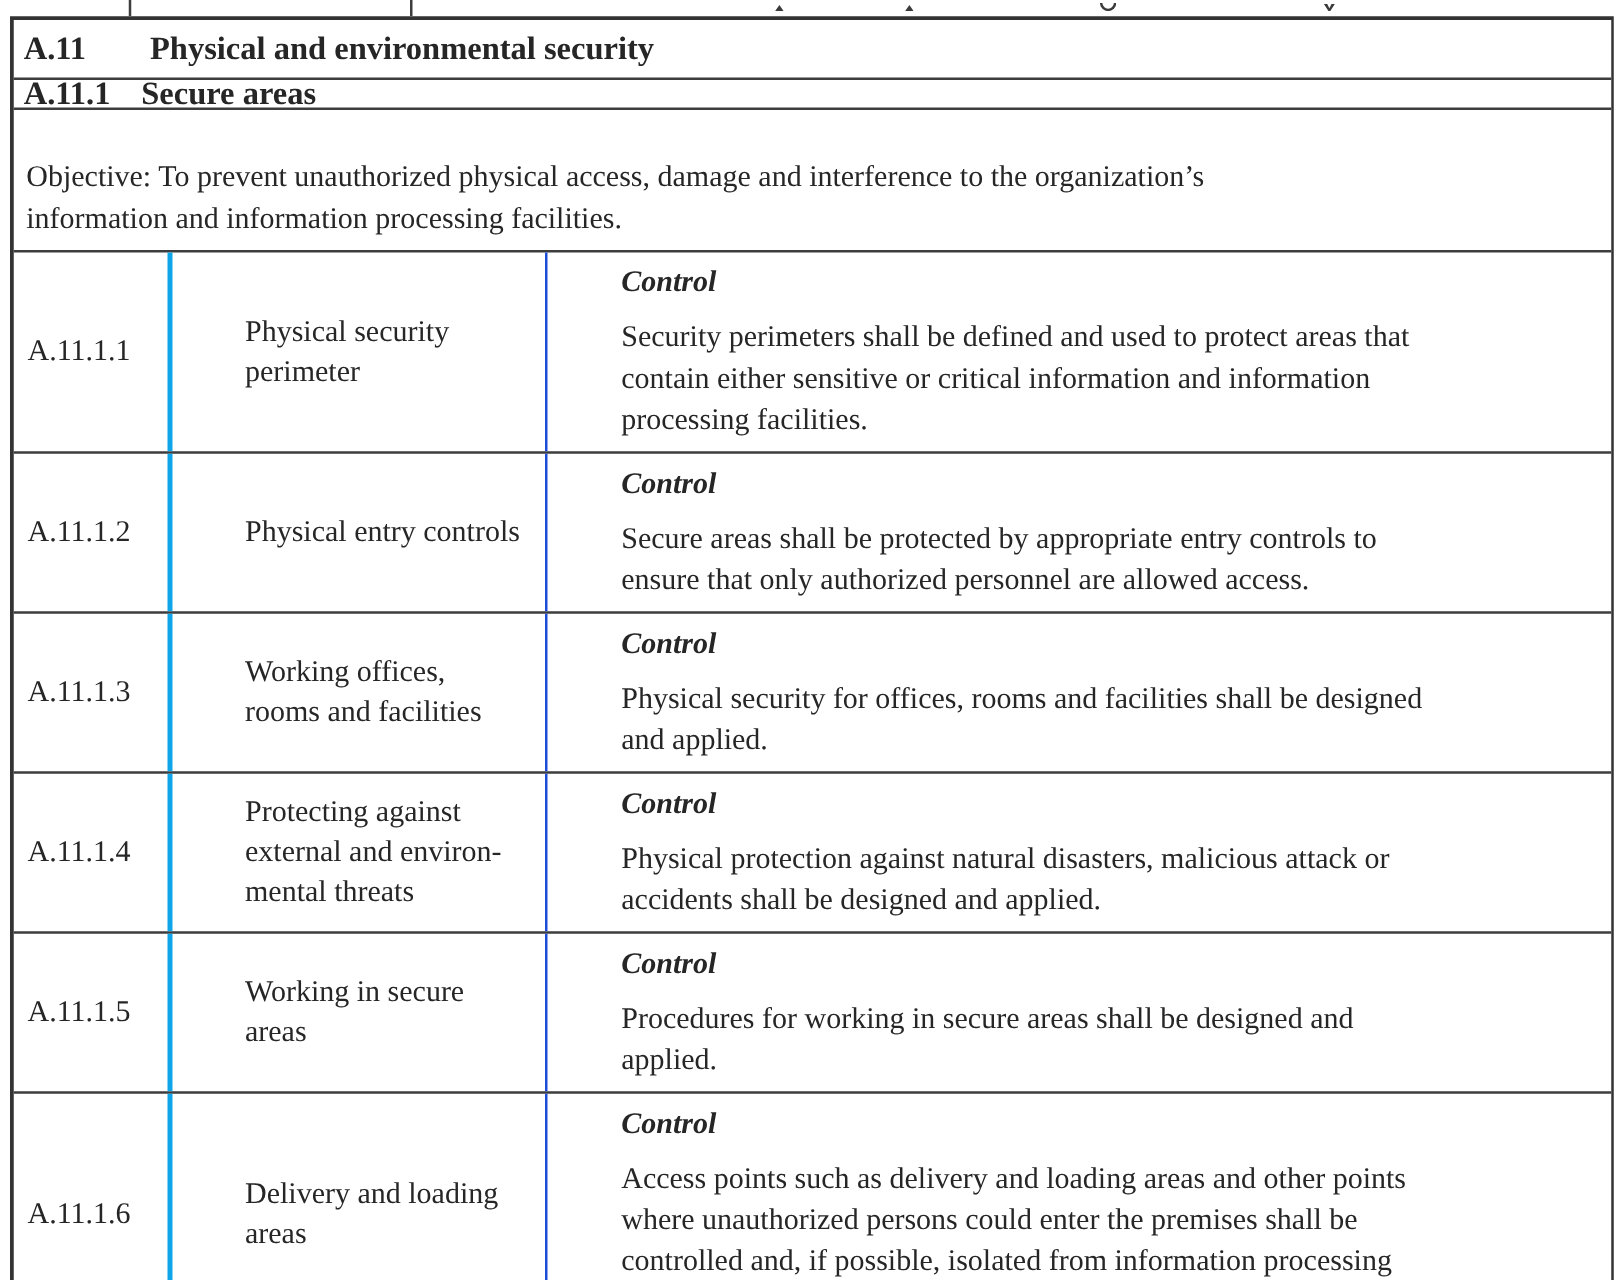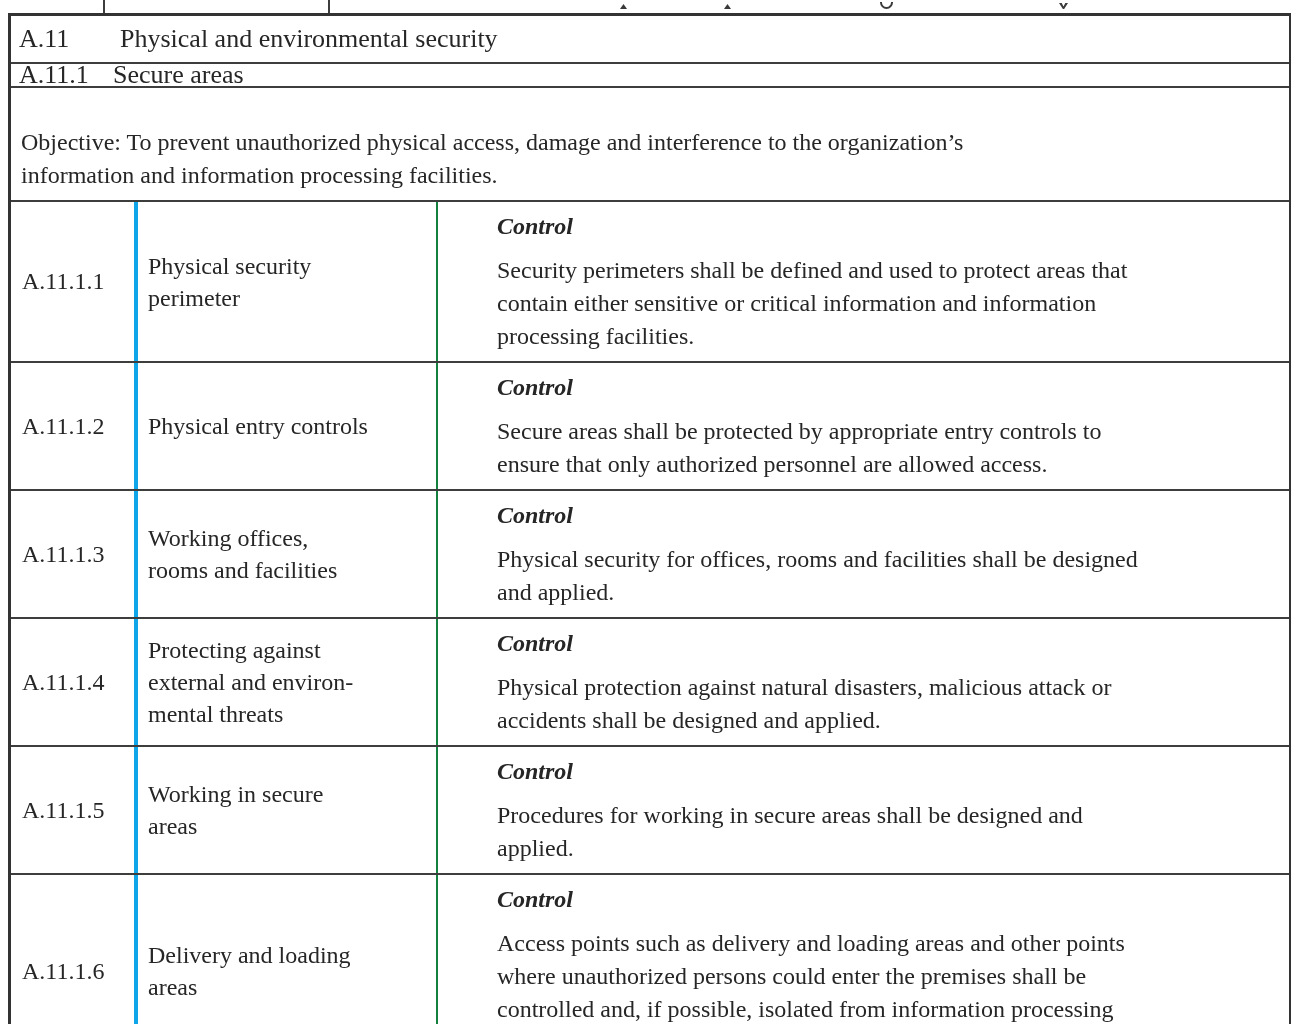--- a/index.html
+++ b/index.html
@@ -21,35 +21,35 @@
 
   
   .tbl {
     position:absolute; top:13px; left:8px; width:1283px; box-sizing:border-box;
     background:#fff;
     border:2px solid #333333; border-top-width:3px; border-left-width:3px;
   }
   .row { box-sizing:border-box; }
   .row + .row { border-top:2px solid #3d3d3d; }
 
-  .hdr { display:flex; align-items:center; font-weight:normal; font-size:26px; padding-left:8px; }
+  .hdr { display:flex; align-items:center; font-weight:bold; font-size:26px; padding-left:8px; }
   .hdr-section { height:46px; }
   .hdr-section .ref { flex:0 0 101px; }
   .hdr-sub { height:24px; }
   .hdr-sub .ref { flex:0 0 94px; }
 
   .obj { min-height:75px; padding:5px 26px 8px 10px; font-size:24px; line-height:33px;
          white-space:pre-line; }
 
   .ctl { display:grid; grid-template-columns:127px 300px 1fr; }
   .ctl > div { box-sizing:border-box; }
   .refc  { border-right:4px solid #0ea5e9; display:flex; align-items:center;
            padding-left:11px; font-size:24px; }
-  .titlec{ border-right:2px solid #15803d; display:flex; align-items:center;
-           padding-left:10px; font-size:24px; line-height:32px; }
+  .titlec{ border-right:2px solid #1d4ed8; display:flex; align-items:center;
+           padding-left:10px; font-size:24px; line-height:32px;margin-left:48px; }
   .titlec span { white-space:pre-line; }
   .descc { padding:6px 12px 8px 12px; font-size:24px;margin-left:47px; }
   .ctl-label { font-style:italic; font-weight:bold; font-size:24px;
                line-height:33px; margin:2px 0 11px 0; }
   .ctl-text  { line-height:33px; white-space:pre-line; }
 
   .r1 { min-height:156px; }
   .r2 { min-height:119px; }
   .r3 { min-height:122px; }
   .r4 { min-height:123px; }

